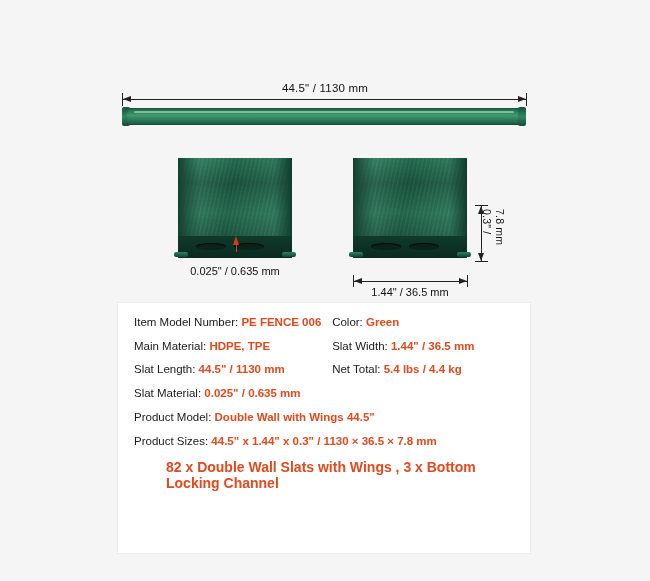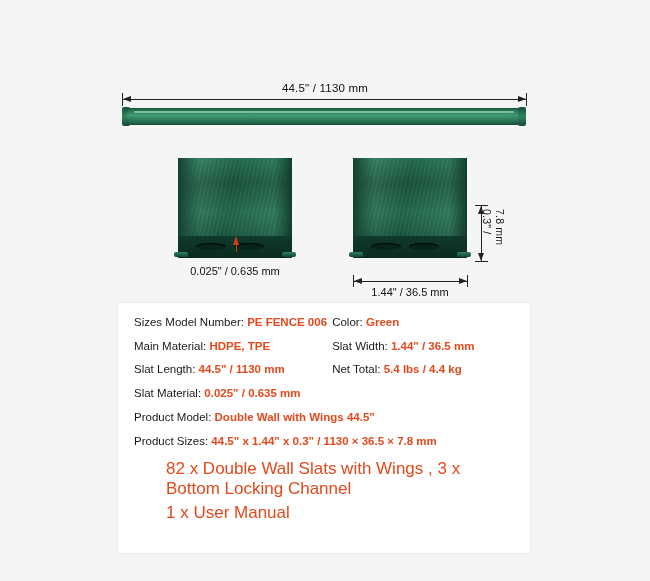--- a/index.html
+++ b/index.html
@@ -331,23 +331,23 @@
   .spec-full .v {
     color: #e4491c;
     font-weight: bold;
   }
   .acc-label {
     font-size: 11.5px;
     color: #1a1a1a;
     margin-bottom: 5px;
   }
   .acc-line {
-    font-size: 17px;
+    font-size: 14px;
     color: #e4491c;
-    font-weight: normal;
+    font-weight: bold;
     margin-bottom: 4px;
     padding-left: 32px;
   }
 </style>
 </head>
 <body>
 
 <div id="page">
 
   <div class="top-dim-label">44.5" /  1130 mm</div>
@@ -406,21 +406,21 @@
   <div class="vdim-head t"></div>
   <div class="vdim-head b"></div>
   <div class="vdim-text">0.3" /</div>
   <div class="vdim-text2">7.8 mm</div>
 
   <div class="spec-panel">
     <div class="spec-inner">
       <div class="spec-cols">
         <div class="spec-col-left">
           <div class="spec-row">
-            <span>Sizes Model Number:</span>
+            <span>Item Model Number:</span>
             <span class="v">PE FENCE 006</span>
           </div>
           <div class="spec-row">
             <span>Main Material:</span>
             <span class="v">HDPE, TPE</span>
           </div>
           <div class="spec-row">
             <span>Slat Length:</span>
             <span class="v">44.5" / 1130 mm</span>
           </div>
@@ -448,17 +448,16 @@
       <div class="spec-full">
         <span>Product Model:</span>
         <span class="v">Double Wall with Wings 44.5"</span>
       </div>
       <div class="spec-full">
         <span>Product Sizes:</span>
         <span class="v">44.5" x 1.44" x 0.3" / 1130 × 36.5 × 7.8 mm</span>
       </div>
 
       <div class="acc-line">82 x Double Wall Slats with Wings , 3 x Bottom Locking Channel</div>
-      <div class="acc-line">1 x User Manual</div>
     </div>
   </div>
 
 </div>
 
 </body></html>

